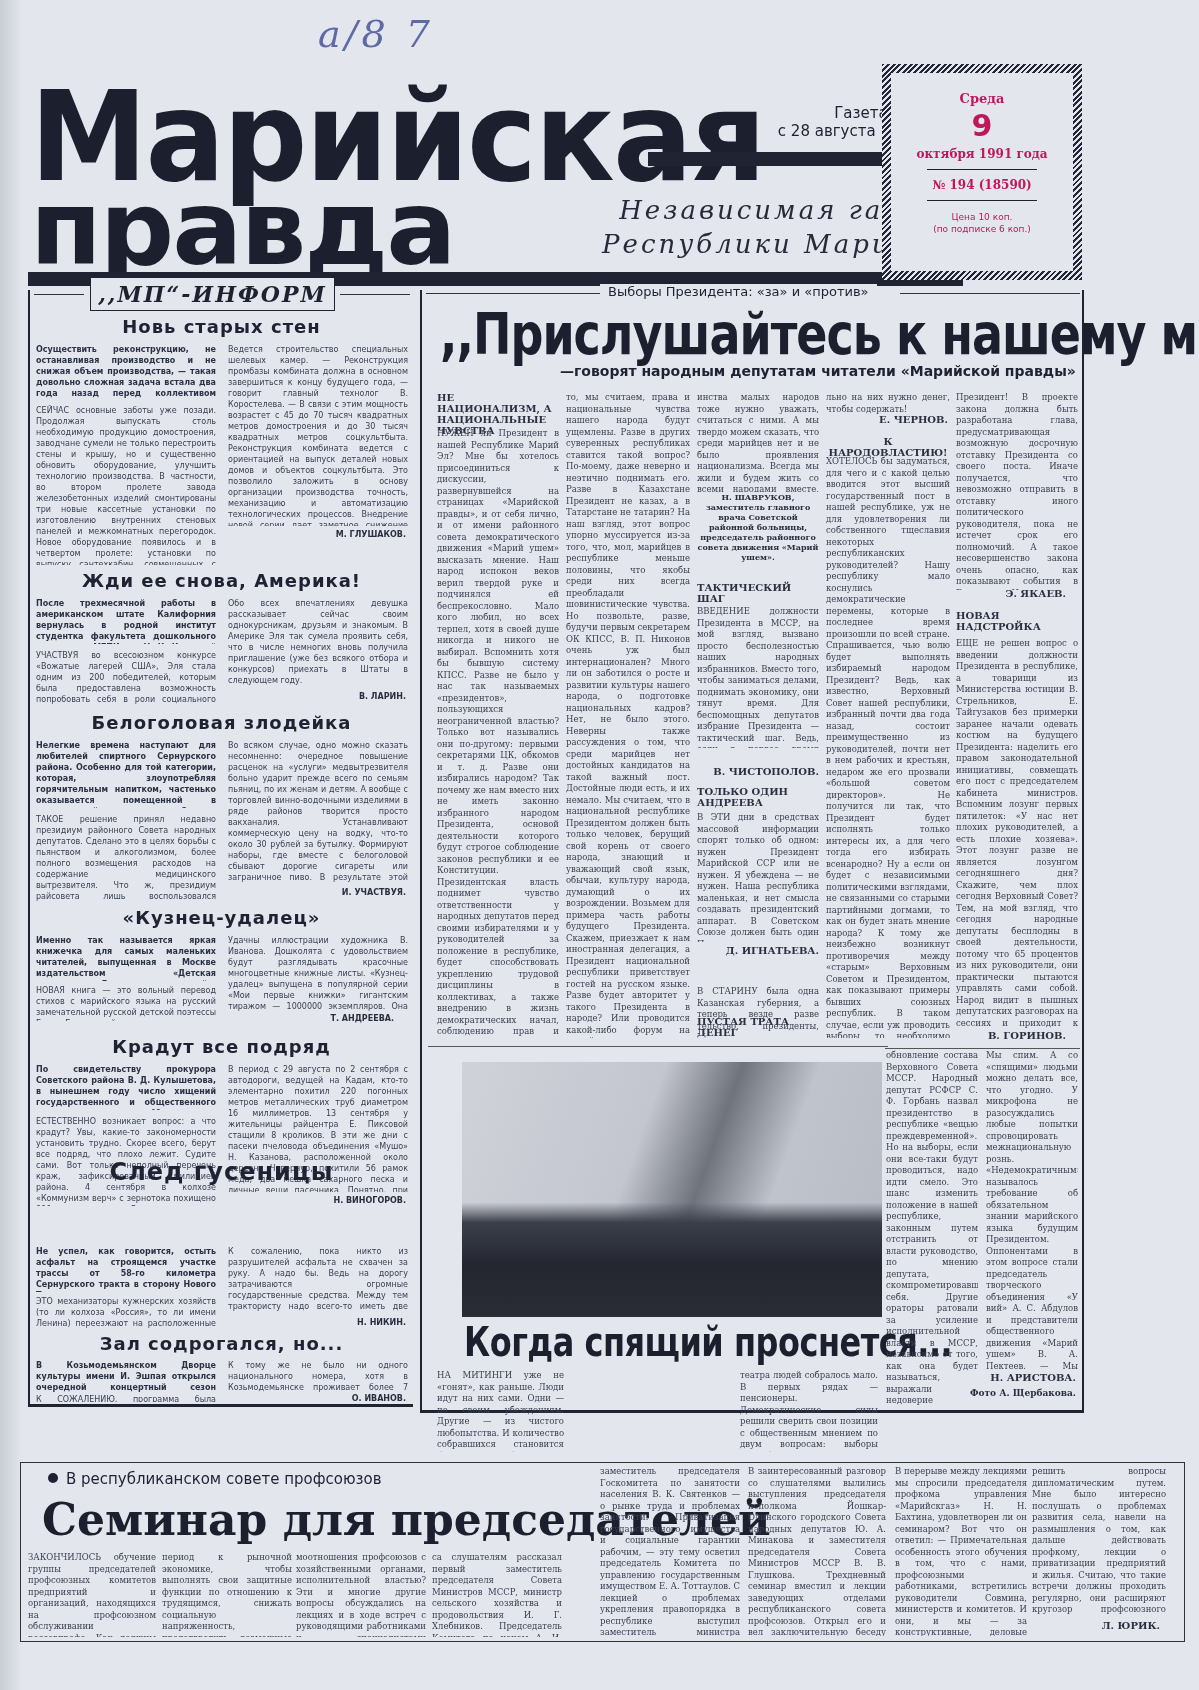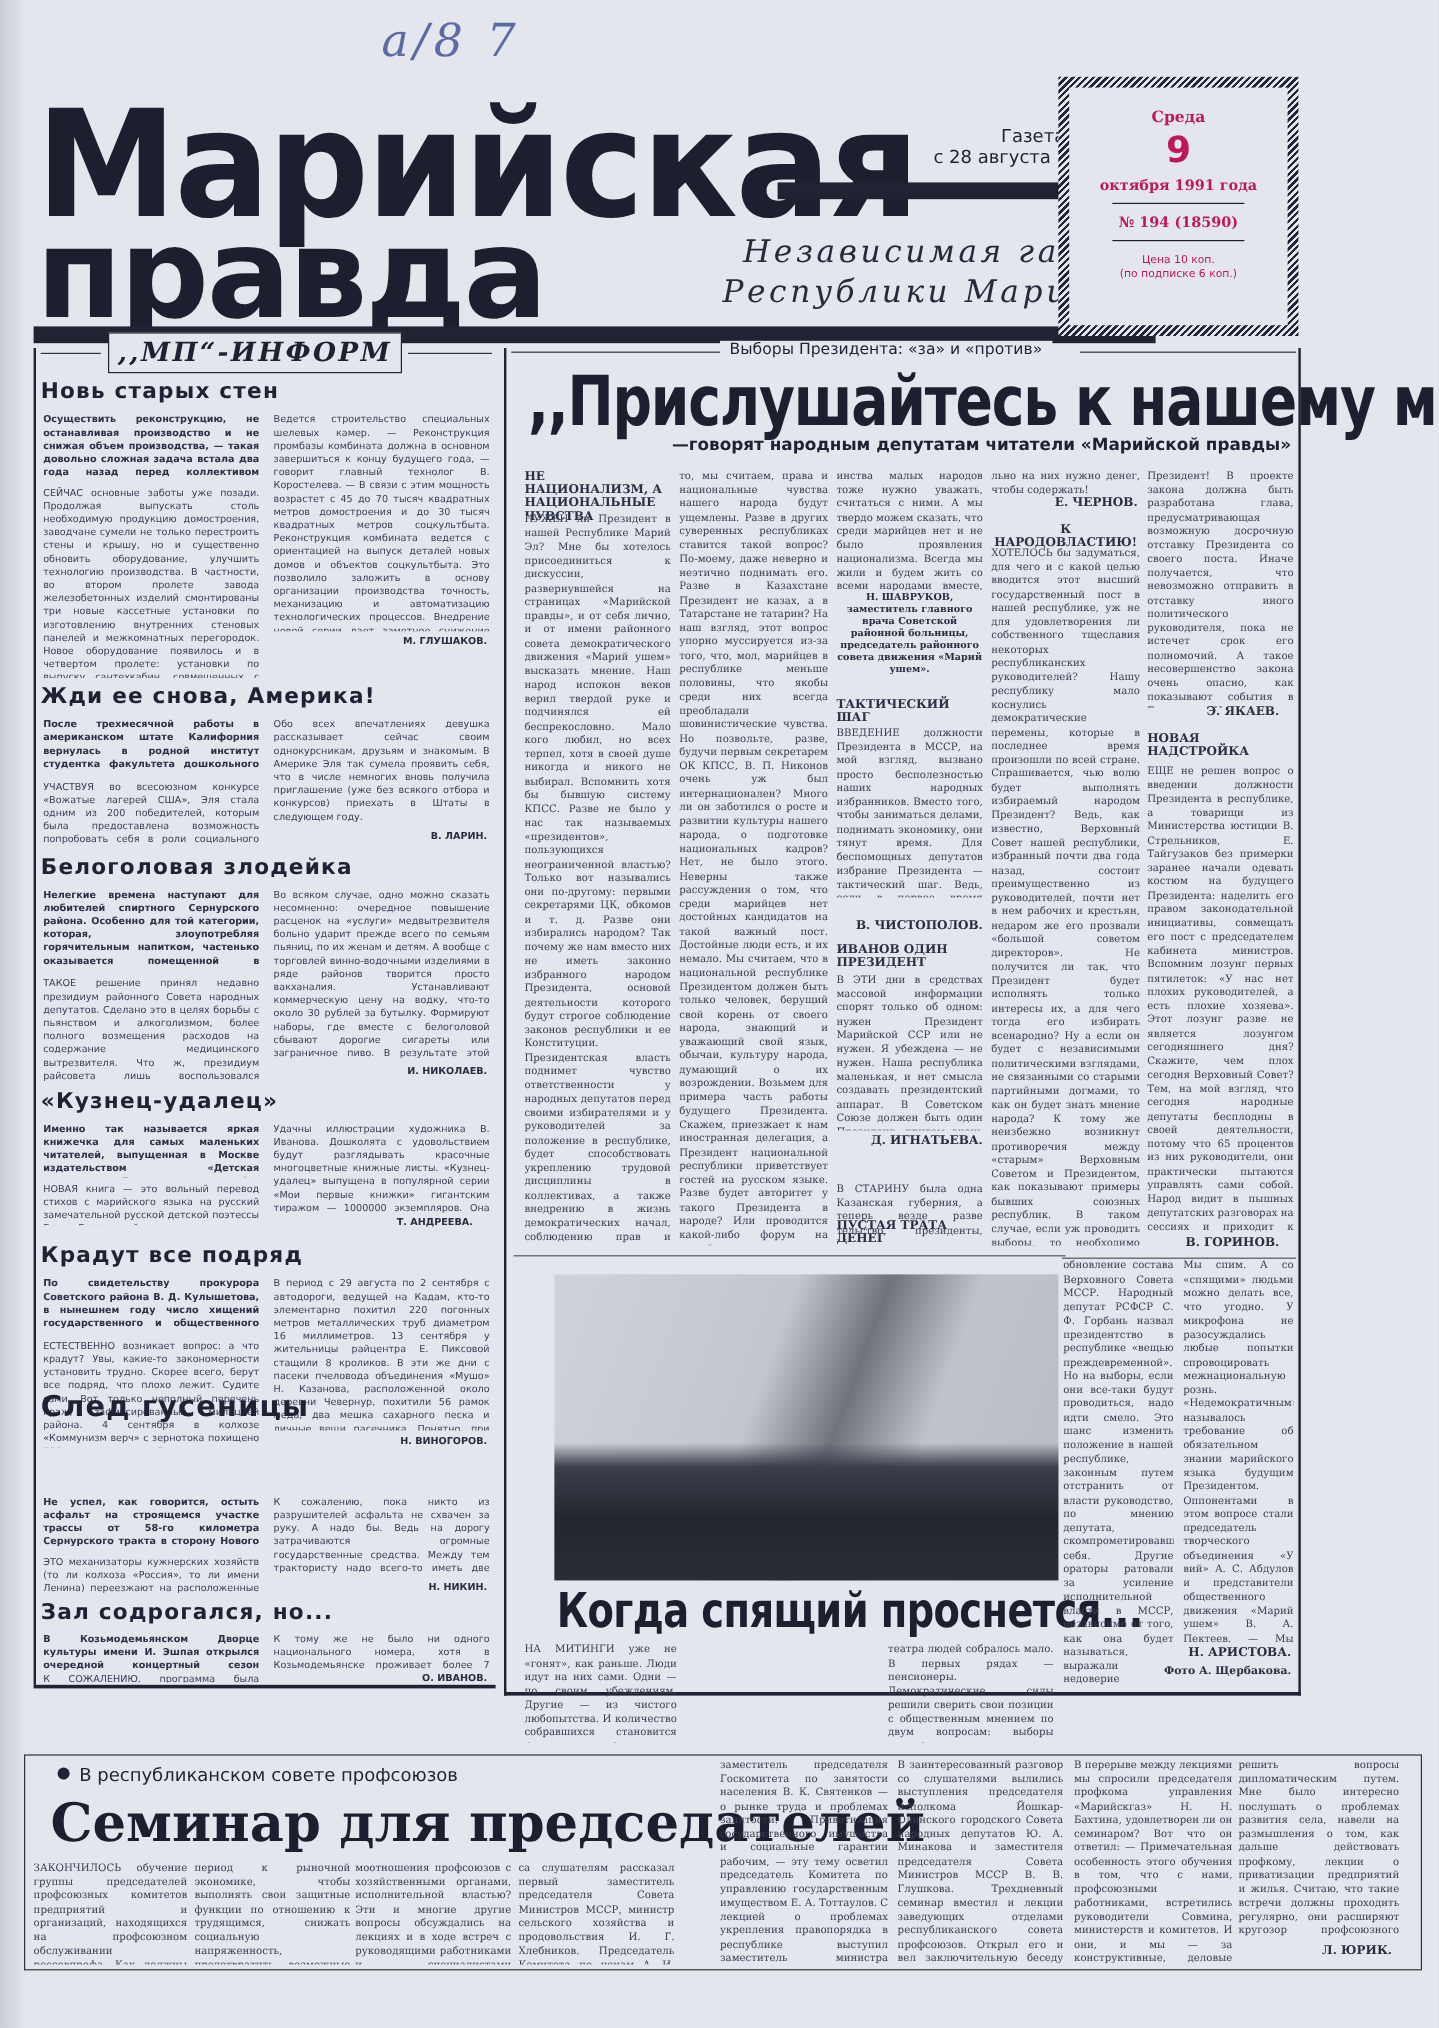--- a/index.html
+++ b/index.html
@@ -26,21 +26,21 @@
   .db-no { font-size: 12px; font-weight: bold; }
   .db-price { font-family: "DejaVu Sans", sans-serif; font-size: 9px; line-height: 12px; margin-top: 10px; }
 
   
   .left-col { position: absolute; left: 28px; top: 290px; width: 385px; height: 1114px; border-left: 2px solid #1f2332; }
   .left-bottom-rule { position: absolute; left: 28px; top: 1404px; width: 385px; height: 3px; background: #1f2332; }
   .rubric { position: absolute; left: 90px; top: 277px; width: 245px; height: 34px; border: 1px solid #1f2332; background: #e3e6ec; text-align: center; font-family: "DejaVu Serif", serif; font-style: italic; font-weight: 900; font-size: 22px; line-height: 32px; letter-spacing: 2px; color: #1d2130; }
   .rubric-line-l { position: absolute; left: 34px; top: 294px; width: 50px; height: 1px; background: #333; }
   .rubric-line-r { position: absolute; left: 340px; top: 294px; width: 70px; height: 1px; background: #333; }
 
-  .headline-sans { position: absolute; font-family: "DejaVu Sans", sans-serif; font-weight: bold; color: #1e2232; letter-spacing: 1px; }
+  .headline-sans { position: absolute; font-family: "DejaVu Sans", sans-serif; font-weight: bold; color: #1e2232; text-align: center; letter-spacing: 1px; }
   .txt { position: absolute; font-family: "DejaVu Sans", sans-serif; font-size: 8px; line-height: 11px; color: #394055; text-align: justify; overflow: hidden; }
   .txt.bold { font-weight: bold; color: #2c3246; }
   .txt.serif { font-family: "DejaVu Serif", serif; font-size: 8.5px; line-height: 11.5px; color: #3a4053; }
   .sig { position: absolute; font-family: "DejaVu Sans", sans-serif; font-size: 8px; font-weight: bold; color: #2a2f40; text-align: right; }
   .sig.serif { font-family: "DejaVu Serif", serif; font-size: 10px; }
   .sub { position: absolute; font-family: "DejaVu Serif", serif; font-weight: bold; font-size: 10px; line-height: 11px; color: #2b3043; }
 
   
   .center-frame { position: absolute; left: 420px; top: 290px; width: 664px; height: 1123px; border-left: 2px solid #1f2332; border-right: 2px solid #1f2332; border-bottom: 3px solid #1f2332; }
   .kicker { position: absolute; left: 600px; top: 284px; font-family: "DejaVu Sans", sans-serif; font-size: 13px; color: #1e2232; background: #e3e6ec; padding: 0 8px; }
@@ -114,21 +114,21 @@
   <div class="headline-sans" style="left:34px;top:570px;width:375px;font-size:18px;">Жди ее снова, Америка!</div>
   <div class="txt bold" style="left:36px;top:598px;width:180px;height:46px;">После трехмесячной работы в американском штате Калифорния вернулась в родной институт студентка факультета дошкольного воспитания МГПИ им. Н. К. Крупской Эльвира Матвеева.</div>
   <div class="txt" style="left:36px;top:650px;width:180px;height:56px;">УЧАСТВУЯ во всесоюзном конкурсе «Вожатые лагерей США», Эля стала одним из 200 победителей, которым была предоставлена возможность попробовать себя в роли социального педагога, общаясь с детьми и взрослыми, имеющими инвалидность.</div>
   <div class="txt" style="left:228px;top:598px;width:180px;height:90px;">Обо всех впечатлениях девушка рассказывает сейчас своим однокурсникам, друзьям и знакомым. В Америке Эля так сумела проявить себя, что в числе немногих вновь получила приглашение (уже без всякого отбора и конкурсов) приехать в Штаты в следующем году.</div>
   <div class="sig" style="left:228px;top:692px;width:178px;">В. ЛАРИН.</div>
 
   <div class="headline-sans" style="left:34px;top:712px;width:375px;font-size:18px;">Белоголовая злодейка</div>
   <div class="txt bold" style="left:36px;top:740px;width:180px;height:68px;">Нелегкие времена наступают для любителей спиртного Сернурского района. Особенно для той категории, которая, злоупотребляя горячительным напитком, частенько оказывается помещенной в медицинский вытрезвитель. Отныне за ночь, проведенную здесь, они будут вынуждены заплатить 60 рублей.</div>
   <div class="txt" style="left:36px;top:814px;width:180px;height:90px;">ТАКОЕ решение принял недавно президиум районного Совета народных депутатов. Сделано это в целях борьбы с пьянством и алкоголизмом, более полного возмещения расходов на содержание медицинского вытрезвителя. Что ж, президиум райсовета лишь воспользовался предоставленным ему правом вышестоящим органом. Хотя, наверное, в установлении суммы оплаты можно и поспорить.</div>
   <div class="txt" style="left:228px;top:740px;width:180px;height:144px;">Во всяком случае, одно можно сказать несомненно: очередное повышение расценок на «услуги» медвытрезвителя больно ударит прежде всего по семьям пьяниц, по их женам и детям. А вообще с торговлей винно-водочными изделиями в ряде районов творится просто вакханалия. Устанавливают коммерческую цену на водку, что-то около 30 рублей за бутылку. Формируют наборы, где вместе с белоголовой сбывают дорогие сигареты или заграничное пиво. В результате этой операции заветная бутылка обходится страждущему уже в 50 рублей. Вдобавок ко всему принимаются решения торговать коммерческой водкой с утра.</div>
-  <div class="sig" style="left:228px;top:888px;width:178px;">И. НИКОЛАЕВ.</div>
+  <div class="sig" style="left:228px;top:888px;width:178px;">И. УЧАСТВУЯ.</div>
 
   <div class="headline-sans" style="left:34px;top:907px;width:375px;font-size:18px;">«Кузнец-удалец»</div>
   <div class="txt bold" style="left:36px;top:935px;width:180px;height:46px;">Именно так называется яркая книжечка для самых маленьких читателей, выпущенная в Москве издательством «Детская литература». Ее автор — известный в республике писатель Макс Майн, который не раз адресовал юным свои рассказы, повести, стихи и даже пьесы.</div>
   <div class="txt" style="left:36px;top:985px;width:180px;height:36px;">НОВАЯ книга — это вольный перевод стихов с марийского языка на русский замечательной русской детской поэтессы Елены Благининой.</div>
   <div class="txt" style="left:228px;top:935px;width:180px;height:78px;">Удачны иллюстрации художника В. Иванова. Дошколята с удовольствием будут разглядывать красочные многоцветные книжные листы. «Кузнец-удалец» выпущена в популярной серии «Мои первые книжки» гигантским тиражом — 1000000 экземпляров. Она недавно появилась на прилавках букинистических магазинов и стоит совсем недорого — 35 копеек. Покупайте, родители, — не пожалеете!</div>
   <div class="sig" style="left:216px;top:1014px;width:178px;">Т. АНДРЕЕВА.</div>
 
   <div class="headline-sans" style="left:34px;top:1036px;width:375px;font-size:18px;">Крадут все подряд</div>
   <div class="txt bold" style="left:36px;top:1064px;width:180px;height:46px;">По свидетельству прокурора Советского района В. Д. Кулышетова, в нынешнем году число хищений государственного и общественного имущества возросло на 40 процентов, а краж личного имущества граждан — более чем в 1,5 раза.</div>
   <div class="txt" style="left:36px;top:1116px;width:180px;height:90px;">ЕСТЕСТВЕННО возникает вопрос: а что крадут? Увы, какие-то закономерности установить трудно. Скорее всего, берут все подряд, что плохо лежит. Судите сами. Вот только неполный перечень краж, зафиксированный милицией района. 4 сентября в колхозе «Коммунизм верч» с зернотока похищено 800 кг зерносмеси. В тот же день, а вернее — ночью, в совхозе «Советский» со строящегося дома «уплыли» 35 листов шифера. 11 сентября у жительницы райцентра Н. Веселовой увезли полтонны сена, заготовленного на лугах у деревни Зеленой.</div>
@@ -157,21 +157,21 @@
   <div class="sub" style="left:437px;top:392px;width:120px;">НЕ НАЦИОНАЛИЗМ, А НАЦИОНАЛЬНЫЕ ЧУВСТВА</div>
   <div class="txt serif" style="left:437px;top:428px;width:122px;height:610px;">НУЖЕН ли Президент в нашей Республике Марий Эл? Мне бы хотелось присоединиться к дискуссии, развернувшейся на страницах «Марийской правды», и от себя лично, и от имени районного совета демократического движения «Марий ушем» высказать мнение. Наш народ испокон веков верил твердой руке и подчинялся ей беспрекословно. Мало кого любил, но всех терпел, хотя в своей душе никогда и никого не выбирал. Вспомнить хотя бы бывшую систему КПСС. Разве не было у нас так называемых «президентов», пользующихся неограниченной властью? Только вот назывались они по-другому: первыми секретарями ЦК, обкомов и т. д. Разве они избирались народом? Так почему же нам вместо них не иметь законно избранного народом Президента, основой деятельности которого будут строгое соблюдение законов республики и ее Конституции. Президентская власть поднимет чувство ответственности у народных депутатов перед своими избирателями и у руководителей за положение в республике, будет способствовать укреплению трудовой дисциплины в коллективах, а также внедрению в жизнь демократических начал, соблюдению прав и достоинств человека, послужит возрождению и развитию национальной культуры. Поэтому мы — за избрание Президента. Теперь вопрос — кто должен быть Президентом? Мнений, предложений тоже много, но нам кажется, что чаша весов в этом вопросе как в публикациях «Марийской правды», так и в выступлениях по радио и телевидению начинает склоняться в основном в одну сторону — лишь бы не пропустить в Президенты и не стал им человек из коренной национальности мари. Чего только не придумают! Следует подчеркнуть, что республика наша суверенная и национальная, и если не будет Президентом человек коренной национальности,</div>
 
   <div class="txt serif" style="left:566px;top:392px;width:124px;height:646px;">то, мы считаем, права и национальные чувства нашего народа будут ущемлены. Разве в других суверенных республиках ставится такой вопрос? По-моему, даже неверно и неэтично поднимать его. Разве в Казахстане Президент не казах, а в Татарстане не татарин? На наш взгляд, этот вопрос упорно муссируется из-за того, что, мол, марийцев в республике меньше половины, что якобы среди них всегда преобладали шовинистические чувства. Но позвольте, разве, будучи первым секретарем ОК КПСС, В. П. Никонов очень уж был интернационален? Много ли он заботился о росте и развитии культуры нашего народа, о подготовке национальных кадров? Нет, не было этого. Неверны также рассуждения о том, что среди марийцев нет достойных кандидатов на такой важный пост. Достойные люди есть, и их немало. Мы считаем, что в национальной республике Президентом должен быть только человек, берущий свой корень от своего народа, знающий и уважающий свой язык, обычаи, культуру народа, думающий о их возрождении. Возьмем для примера часть работы будущего Президента. Скажем, приезжает к нам иностранная делегация, а Президент национальной республики приветствует гостей на русском языке. Разве будет авторитет у такого Президента в народе? Или проводится какой-либо форум на марийском языке, а Президент будет сидеть с переводчиком и выступать на русском языке? Такая ситуация может повториться где-нибудь на сельском сходе или, допустим, при приеме бабушки-марийки из дальней деревни, плохо знающей русский язык. Разве это будет уважение к народу, рядом с которым живешь и работаешь, и это будет уважать такого Президента? Конечно, эти аргументы простые, но немаловажные. После такого выступления меня могут обвинить в национализме, но, уверяю, это не национализм, а национальные чувства к досто-</div>
 
   <div class="txt serif" style="left:697px;top:392px;width:122px;height:100px;">инства малых народов тоже нужно уважать, считаться с ними. А мы твердо можем сказать, что среди марийцев нет и не было проявления национализма. Всегда мы жили и будем жить со всеми народами вместе, уважая друг друга, а избранный всеми нами Президент Республики Марий Эл из числа марийцев будет строгим стражем наших законов, Конституции, демократии.</div>
   <div class="sig serif" style="left:697px;top:492px;width:122px;text-align:center;font-size:8px;line-height:10px;">Н. ШАВРУКОВ, заместитель главного врача Советской районной больницы, председатель районного совета движения «Марий ушем».</div>
   <div class="sub" style="left:697px;top:582px;width:122px;">ТАКТИЧЕСКИЙ ШАГ</div>
   <div class="txt serif" style="left:697px;top:606px;width:122px;height:142px;">ВВЕДЕНИЕ должности Президента в МССР, на мой взгляд, вызвано просто бесполезностью наших народных избранников. Вместо того, чтобы заниматься делами, поднимать экономику, они тянут время. Для беспомощных депутатов избрание Президента — тактический шаг. Ведь, если в первое время ничего не получится, можно будет спустить всех чертей на того же Президента, который, «взяв власть», изменить ничего не смог. Подумайте об этом, уважаемые кандидаты в Президенты.</div>
   <div class="sig serif" style="left:697px;top:766px;width:122px;">В. ЧИСТОПОЛОВ.</div>
-  <div class="sub" style="left:697px;top:786px;width:122px;">ИВАНОВ ОДИН ПРЕЗИДЕНТ</div>
+  <div class="sub" style="left:697px;top:786px;width:122px;">ТОЛЬКО ОДИН АНДРЕЕВА</div>
   <div class="txt serif" style="left:697px;top:812px;width:122px;height:130px;">В ЭТИ дни в средствах массовой информации спорят только об одном: нужен Президент Марийской ССР или не нужен. Я убеждена — не нужен. Наша республика маленькая, и нет смысла создавать президентский аппарат. В Советском Союзе должен быть один Президент, притом очень умный, строгий, предусмотрительный!</div>
   <div class="sig serif" style="left:697px;top:945px;width:122px;">Д. ИГНАТЬЕВА.</div>
   <div class="sub" style="left:697px;top:968px;width:122px;margin-top:48px;">ПУСТАЯ ТРАТА ДЕНЕГ</div>
   <div class="txt serif" style="left:697px;top:986px;width:122px;height:48px;">В СТАРИНУ была одна Казанская губерния, а теперь везде разве тельство, президенты, Министров,</div>
 
   <div class="txt serif" style="left:826px;top:392px;width:124px;height:24px;">льно на них нужно денег, чтобы содержать!</div>
   <div class="sig serif" style="left:826px;top:414px;width:122px;">Е. ЧЕРНОВ.</div>
   <div class="sub" style="left:826px;top:436px;width:124px;text-align:center;">К НАРОДОВЛАСТИЮ!</div>
   <div class="txt serif" style="left:826px;top:456px;width:124px;height:582px;">ХОТЕЛОСЬ бы задуматься, для чего и с какой целью вводится этот высший государственный пост в нашей республике, уж не для удовлетворения ли собственного тщеславия некоторых республиканских руководителей? Нашу республику мало коснулись демократические перемены, которые в последнее время произошли по всей стране. Спрашивается, чью волю будет выполнять избираемый народом Президент? Ведь, как известно, Верховный Совет нашей республики, избранный почти два года назад, состоит преимущественно из руководителей, почти нет в нем рабочих и крестьян, недаром же его прозвали «большой советом директоров». Не получится ли так, что Президент будет исполнять только интересы их, а для чего тогда его избирать всенародно? Ну а если он будет с независимыми политическими взглядами, не связанными со старыми партийными догмами, то как он будет знать мнение народа? К тому же неизбежно возникнут противоречия между «старым» Верховным Советом и Президентом, как показывают примеры бывших союзных республик. В таком случае, если уж проводить выборы, то необходимо переизбрать заново и Верховный Совет нашей республики, чтобы он отвечал духу сегодняшней общественно-политической обстановки в нашей стране. Конкретно о посте Президента хотелось бы сказать следующее. На мой взгляд, Президентом Марийской ССР может быть только гражданин Марийской ССР, но если он не марийской национальности, то он должен быть выходцем из нашей республики. Возрастной ценз — не старше 60 лет. Вице-президент, считаю, не нужен, так как наша республика небольшая. Нам не нужен государственный руководитель — ставленник партий или политических сил, нам нужен народный</div>
 

